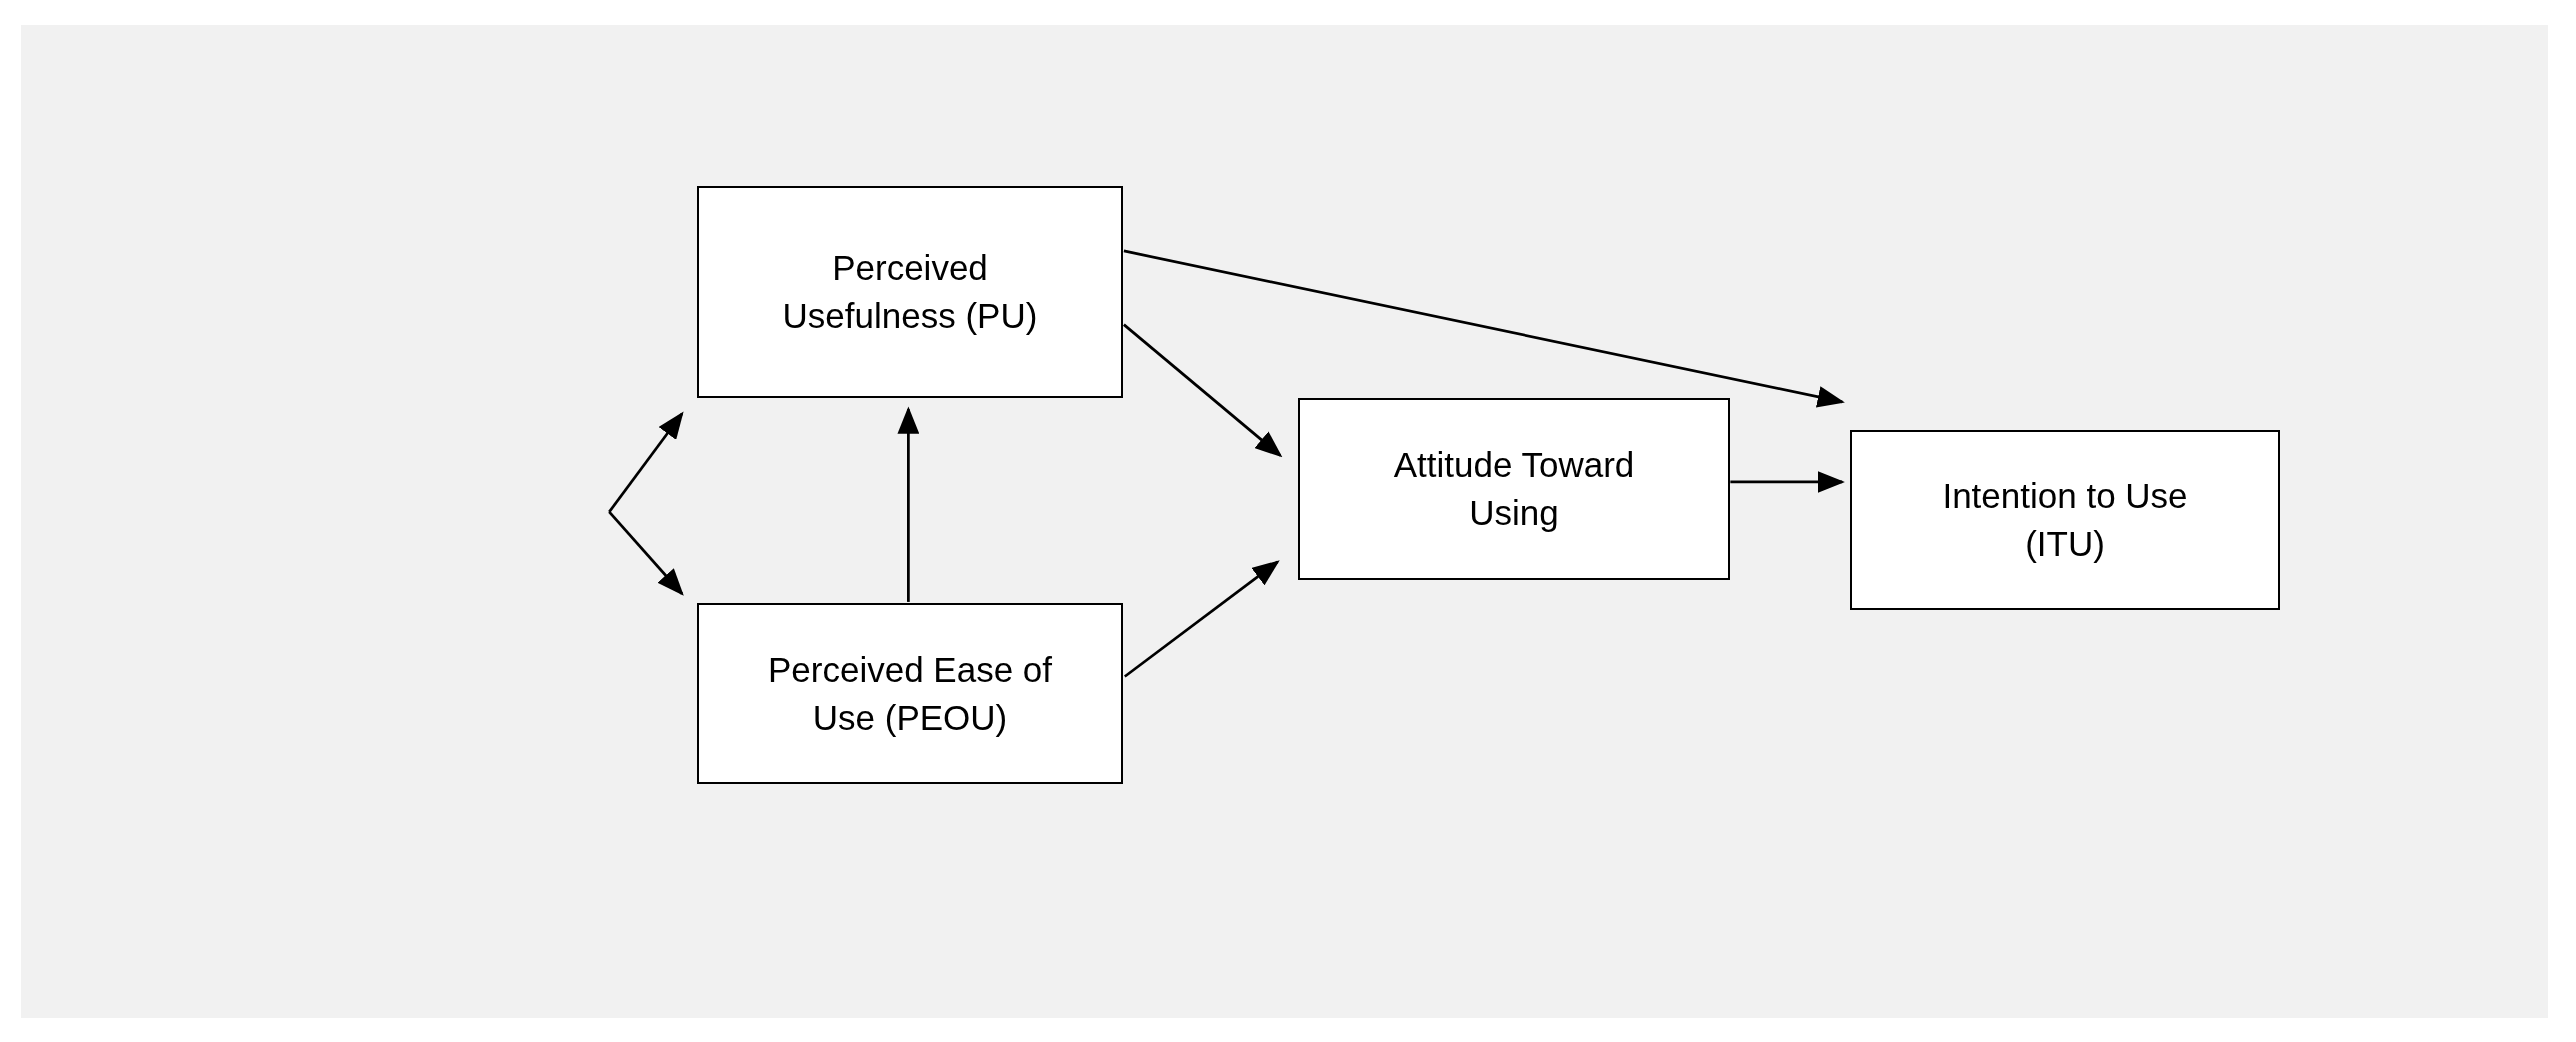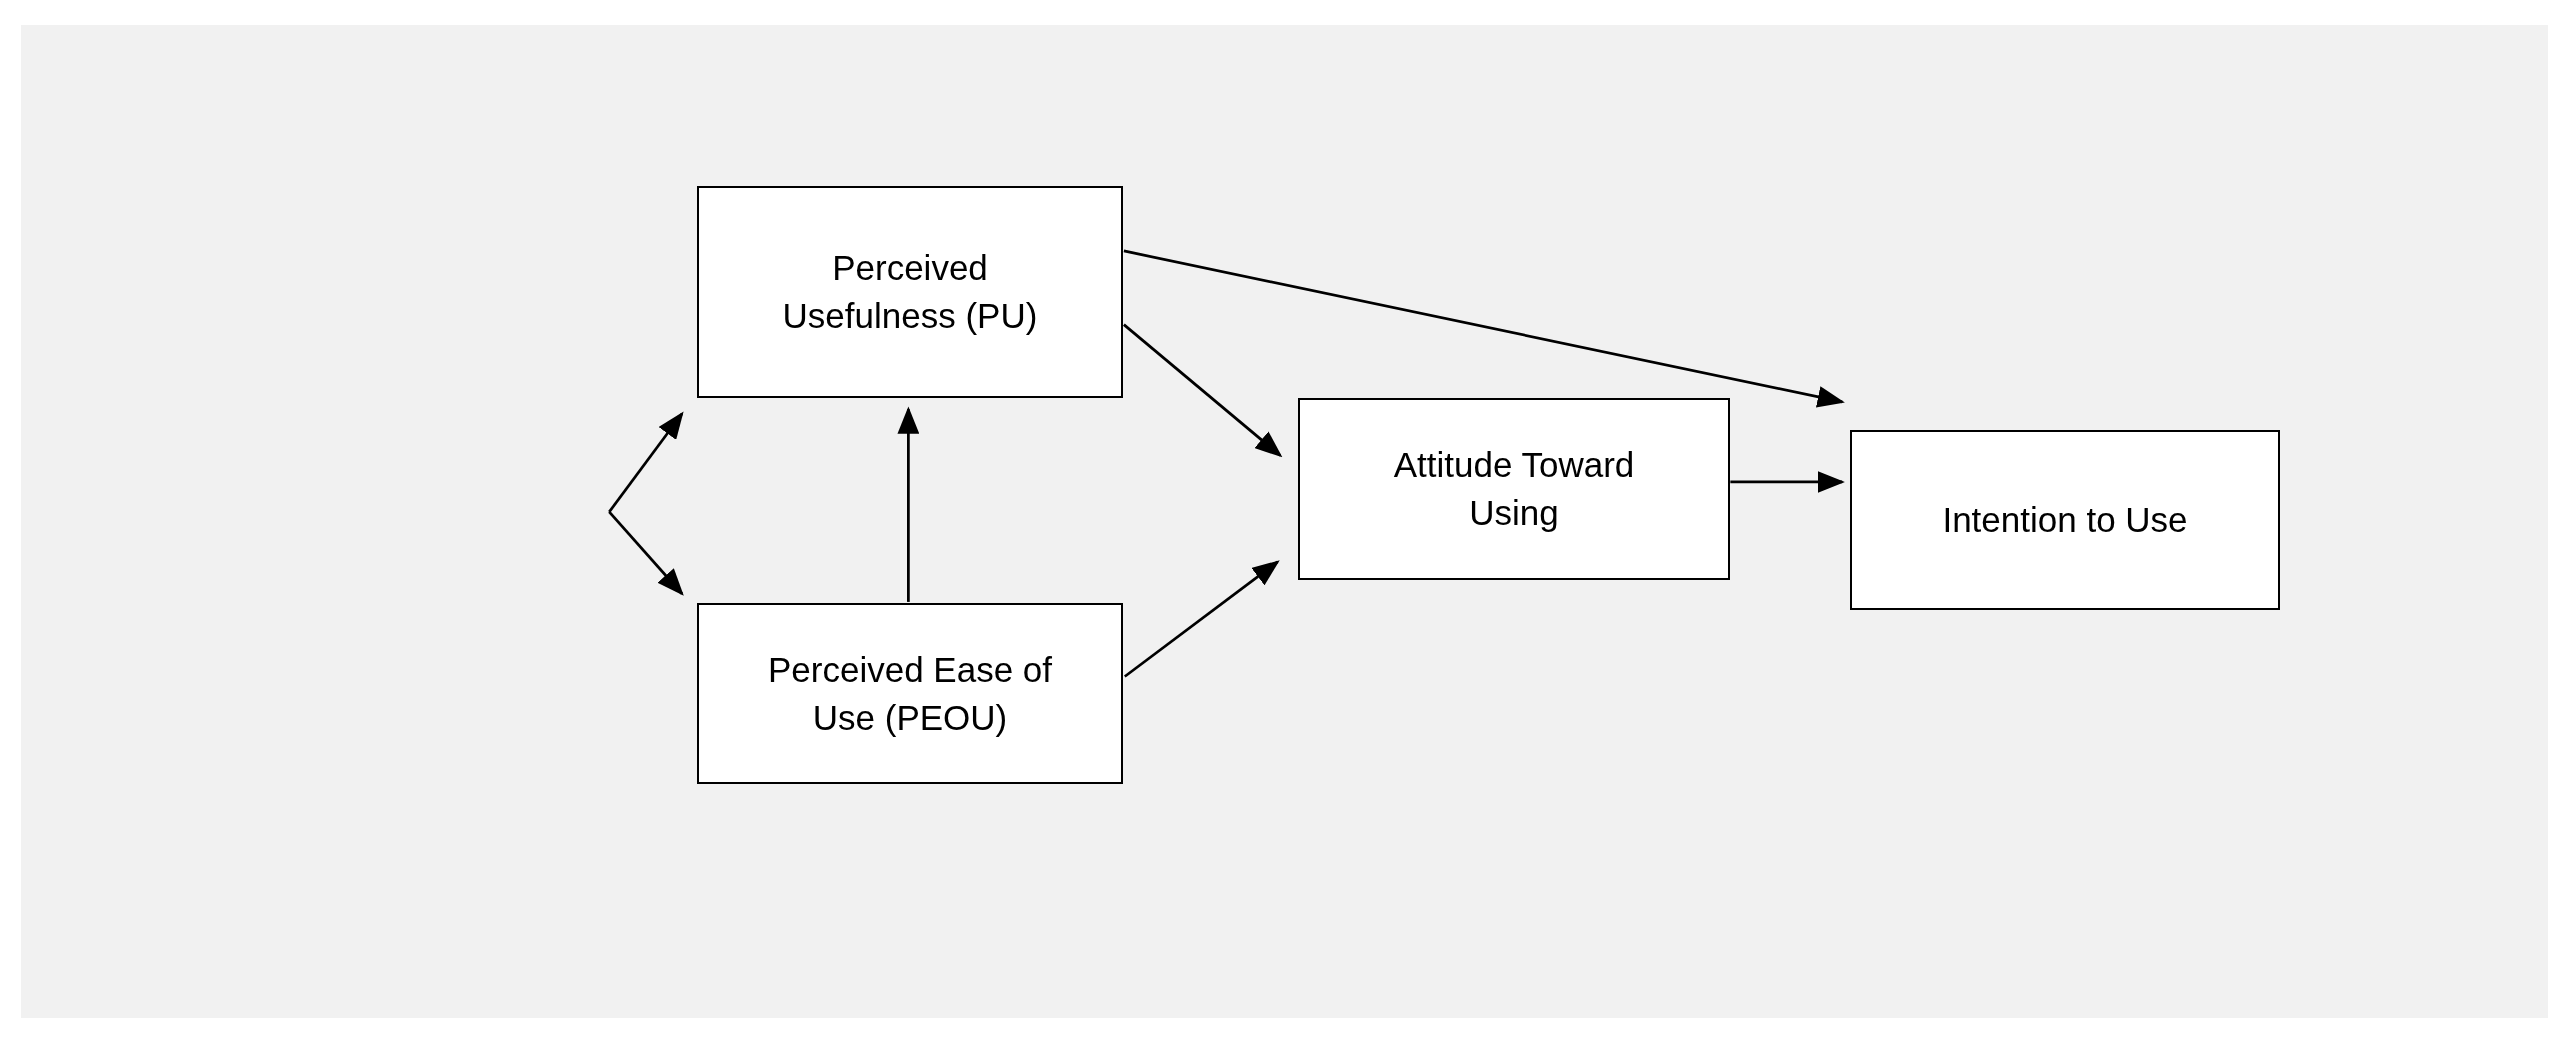--- a/index.html
+++ b/index.html
@@ -59,20 +59,21 @@
   <div class="node" style="left:697px;top:603px;width:426px;height:181px;">
     <div>
       <span class="line">Perceived Ease of</span>
       <span class="line">Use (PEOU)</span>
     </div>
   </div>
 
   <div class="node" style="left:1850px;top:393px;width:430px;height:180px;margin-top:37px;">
     <div>
       <span class="line">Intention to Use</span>
+      <span class="line">(ITU)</span>
     </div>
   </div>
 
   <svg class="edges" viewBox="0 0 2833 1146">
     <defs>
       <marker id="ah" markerWidth="10" markerHeight="8" refX="9" refY="4" orient="auto">
         <path d="M0,0 L10,4 L0,8 Z" fill="#000000"></path>
       </marker>
     </defs>
     <g stroke="#000000" stroke-width="3" fill="none">

